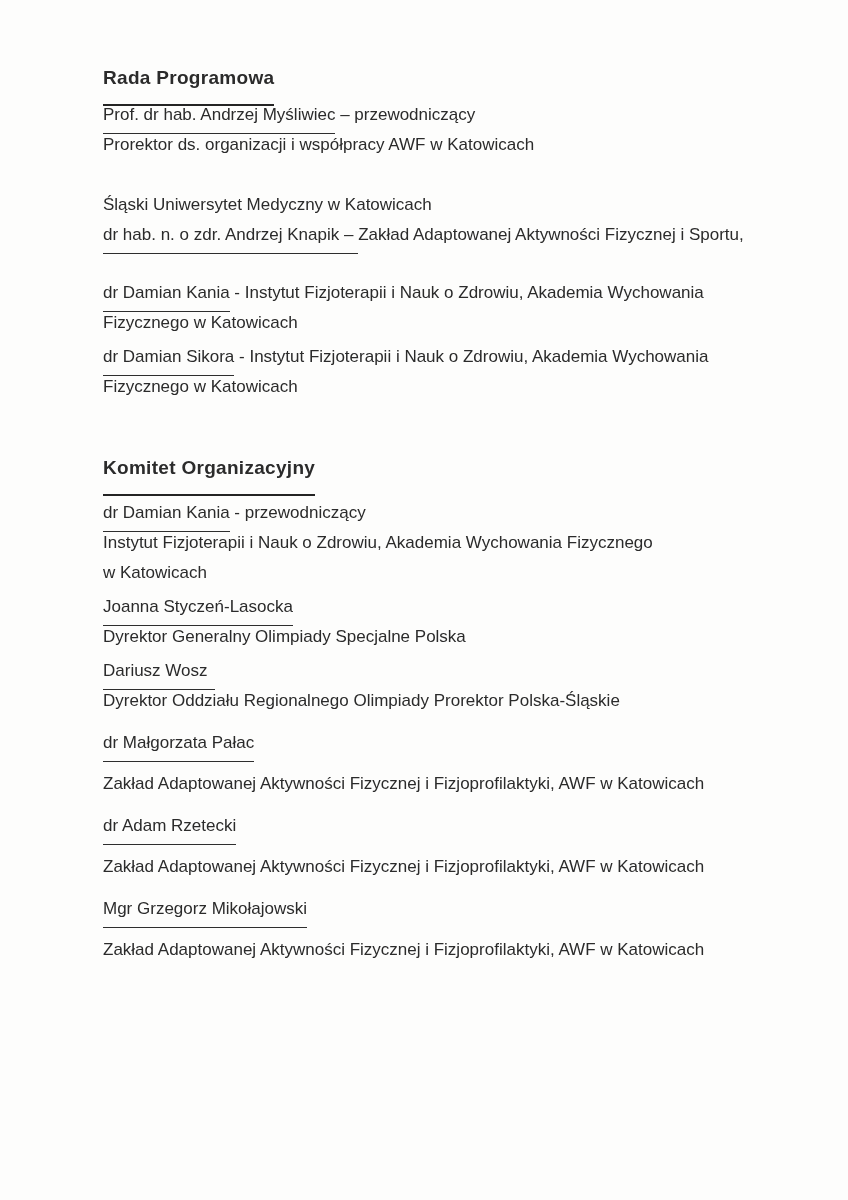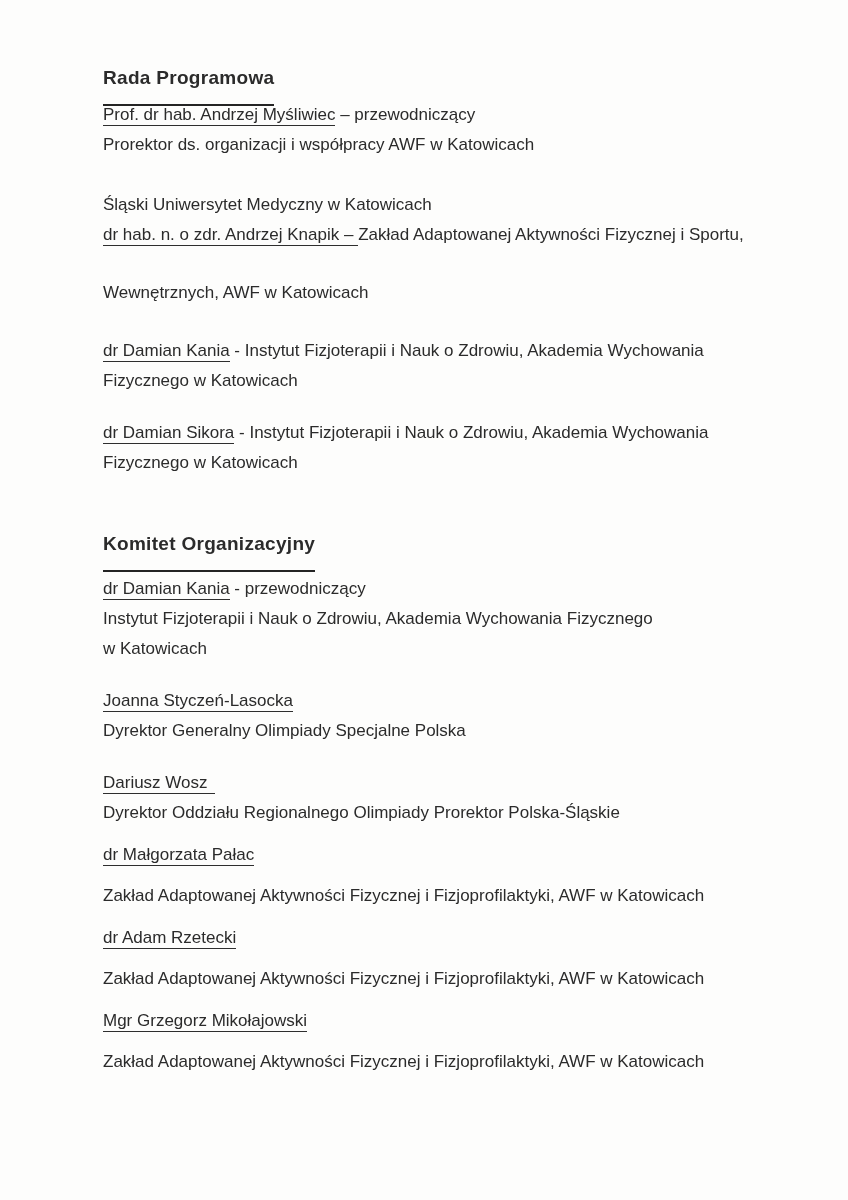--- a/index.html
+++ b/index.html
@@ -39,28 +39,28 @@
     line-height: 30px;
     white-space: nowrap;
   }
   .line.justify {
     white-space: normal;
     text-align: justify;
     text-align-last: justify;
   }
   .u {
     border-bottom: 1px solid #2e2e2e;
-    padding-bottom: 1px;
+    padding-bottom: 9px;
   }
   .u-trail {
     padding-right: 7px;
   }
   
   .mt8  { margin-top: 8px; }
-  .mt10 { margin-top: 22px; }
+  .mt10 { margin-top: 4px; }
   .mt12 { margin-top: 12px; }
   .mt16 { margin-top: 16px; }
   .mt28 { margin-top: 28px; }
   .mt30 { margin-top: 30px; }
   .mt52 { margin-top: 52px; }
   .spread .line + .line { margin-top: 11px; }
 </style>
 </head>
 <body>
 
@@ -72,21 +72,20 @@
     <p class="line"><span class="u">Prof. dr hab. Andrzej Myśliwiec</span><span> – przewodniczący</span></p>
     <p class="line"><span>Prorektor ds. organizacji i współpracy AWF w Katowicach</span></p>
   </div>
 
   <div class="entry mt30">
     <p class="line"><span>Śląski Uniwersytet Medyczny w Katowicach</span></p>
     <p class="line"><span class="u">dr hab. n. o zdr. Andrzej Knapik – </span><span>Zakład Adaptowanej Aktywności Fizycznej i Sportu,</span></p>
   </div>
 
   <div class="entry mt28">
-    <p class="line"><span>Wewnętrznych, AWF w Katowicach</span></p>
   </div>
 
   <div class="entry mt28">
     <p class="line"><span class="u">dr Damian Kania</span><span> - Instytut Fizjoterapii i Nauk o Zdrowiu, Akademia Wychowania</span></p>
     <p class="line"><span>Fizycznego w Katowicach</span></p>
   </div>
 
   <div class="entry mt10">
     <p class="line"><span class="u">dr Damian Sikora</span><span> - Instytut Fizjoterapii i Nauk o Zdrowiu, Akademia Wychowania</span></p>
     <p class="line"><span>Fizycznego w Katowicach</span></p>

